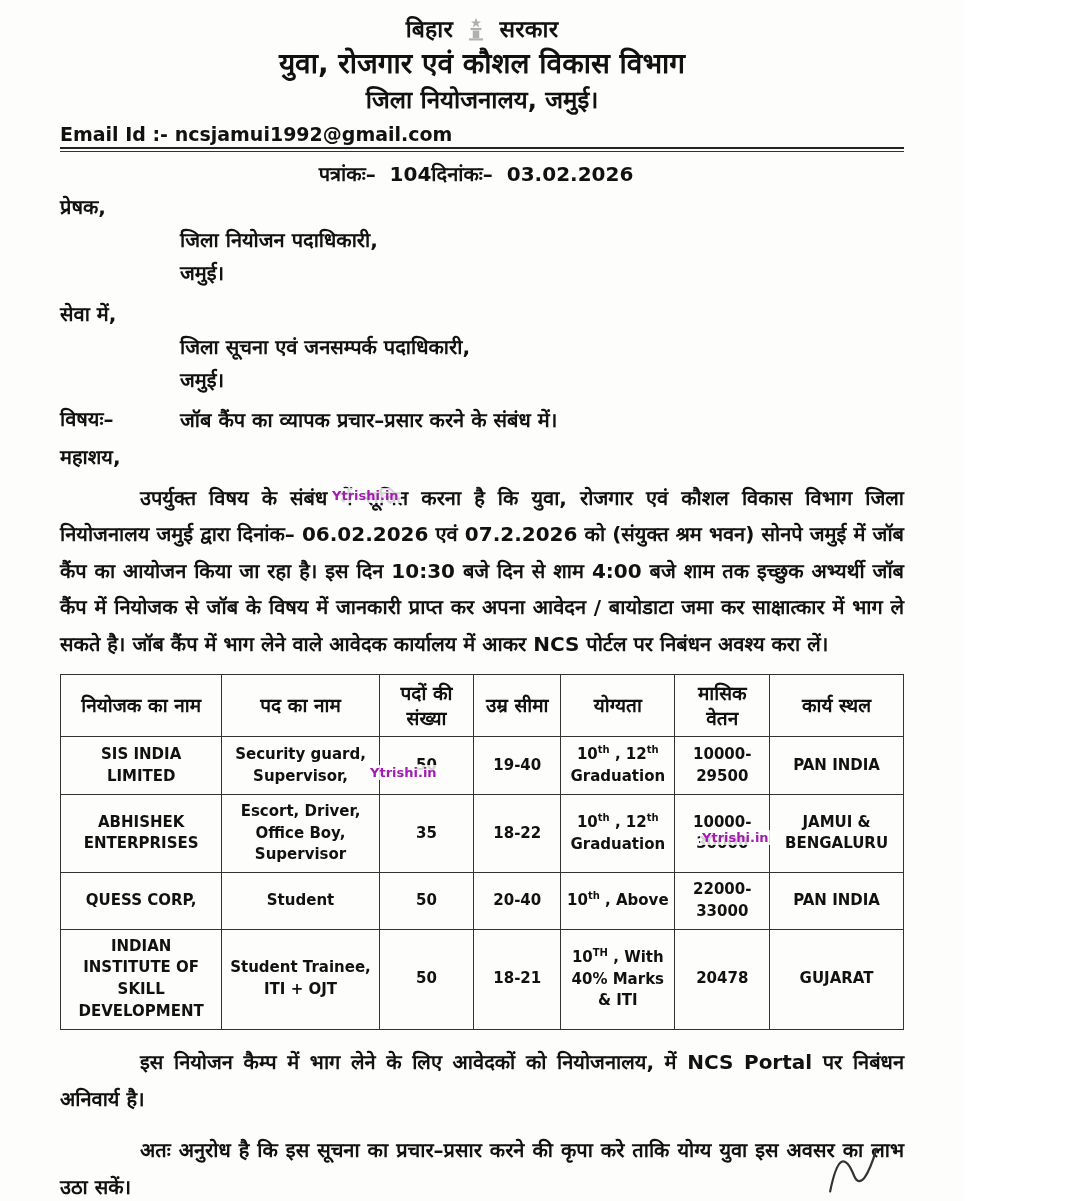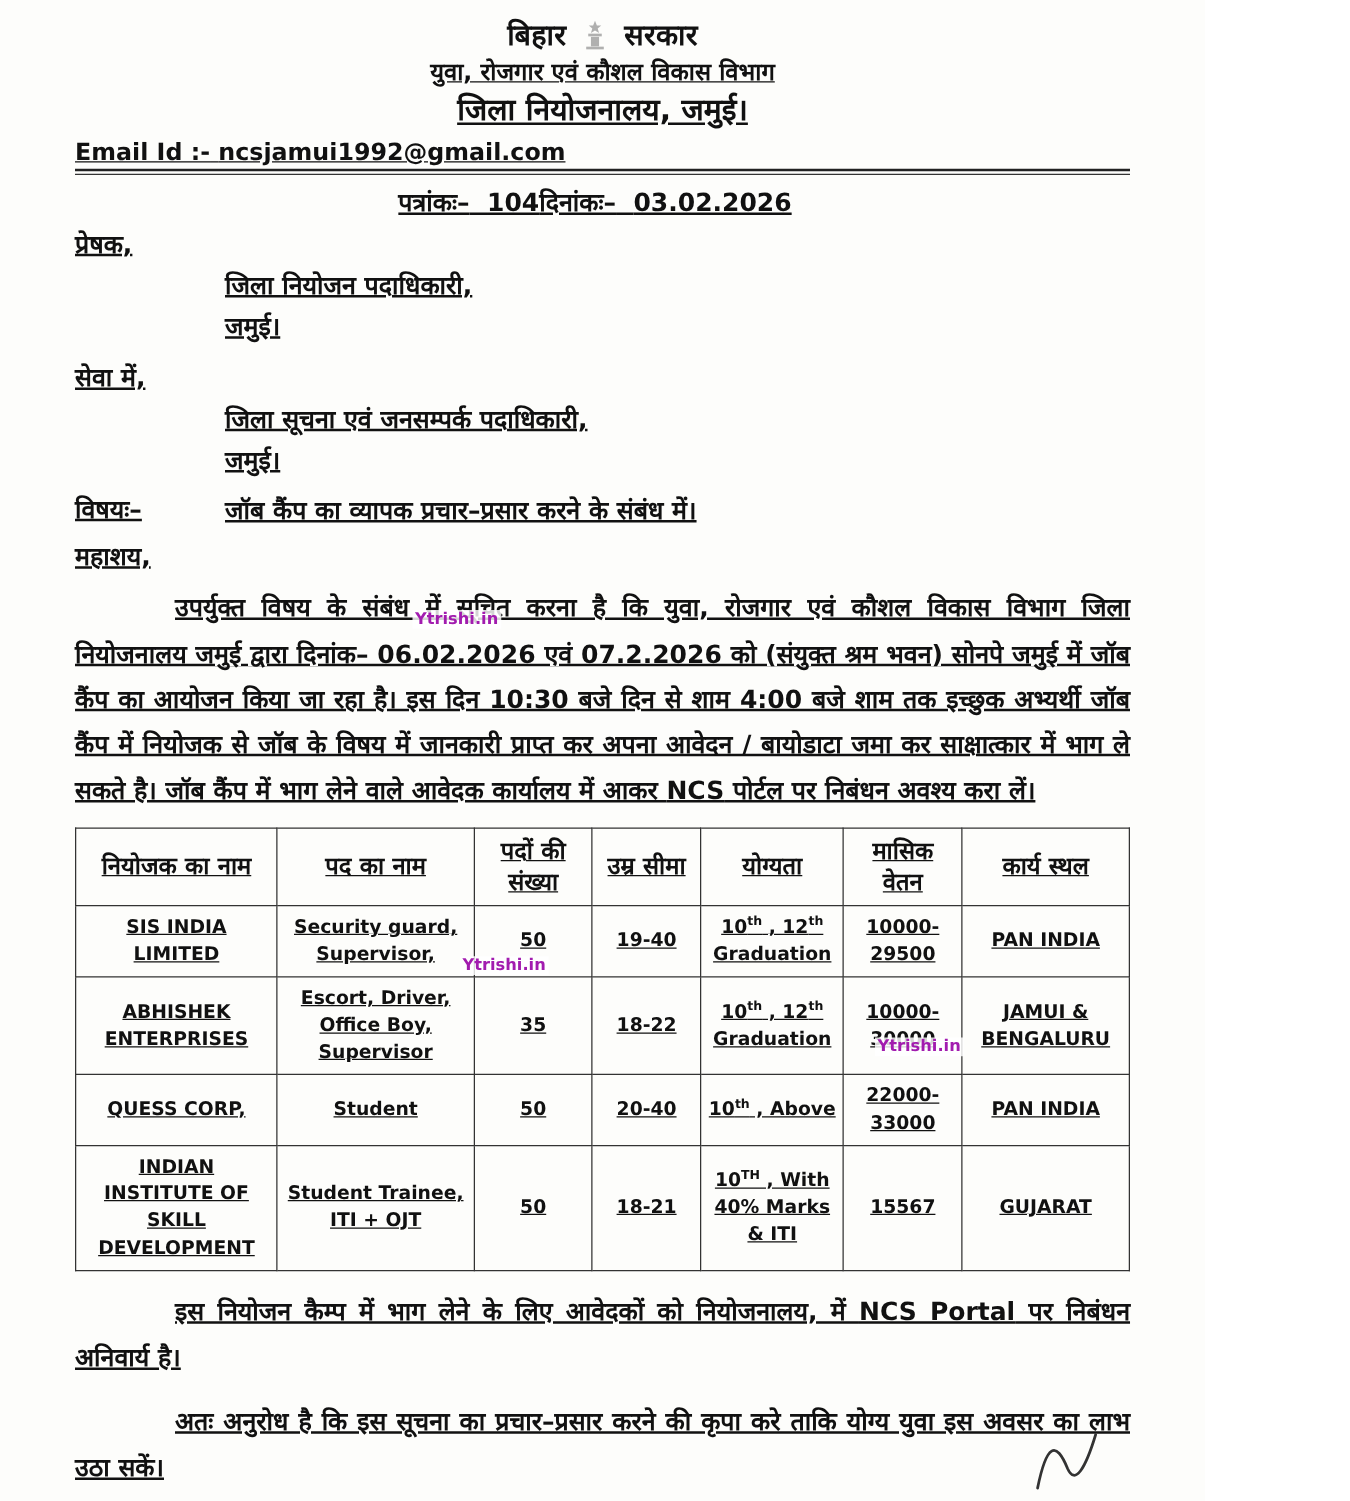--- a/index.html
+++ b/index.html
@@ -15,21 +15,20 @@
     color: #111;
     overflow: hidden;
   }
   .page {
     position: relative;
     width: 964px;
     height: 1201px;
     background: #fdfdfb;
     box-sizing: border-box;
     padding: 14px 60px 0 60px;
-    text-decoration: underline;
   }
 
   
   .header {
     text-align: center;
     line-height: 1.32;
   }
   .hdr-line1 {
     font-size: 23px;
     font-weight: 600;
@@ -39,21 +38,21 @@
   }
   .emblem {
     display: inline-block;
     width: 26px;
     height: 26px;
     vertical-align: -5px;
     opacity: 0.45;
     margin: 0 2px;
   }
   .hdr-line2 {
-    font-size: 19px;
+    font-size: 28px;
     font-weight: 600;
     margin-top: 2px;
   }
   .hdr-line3 {
     font-size: 24px;
     font-weight: 600;
     margin-top: 2px;
   }
   .email-row {
     text-align: left;
@@ -284,21 +283,21 @@
         <td>10<sup>th</sup> , Above</td>
         <td>22000-33000</td>
         <td>PAN INDIA</td>
       </tr>
       <tr>
         <td>INDIAN INSTITUTE OF SKILL DEVELOPMENT</td>
         <td>Student Trainee, ITI + OJT</td>
         <td>50</td>
         <td>18-21</td>
         <td>10<sup>TH</sup> , With 40% Marks &amp; ITI</td>
-        <td>15567</td>
+        <td>20478</td>
         <td>GUJARAT</td>
       </tr>
     </tbody>
   </table>
 
   <div class="foot">
     <span class="ind"></span><span>इस नियोजन कैम्प में भाग लेने के लिए आवेदकों को नियोजनालय, में </span><span class="bold-en">NCS Portal</span><span> पर निबंधन अनिवार्य है।</span>
   </div>
 
   <div class="foot">

